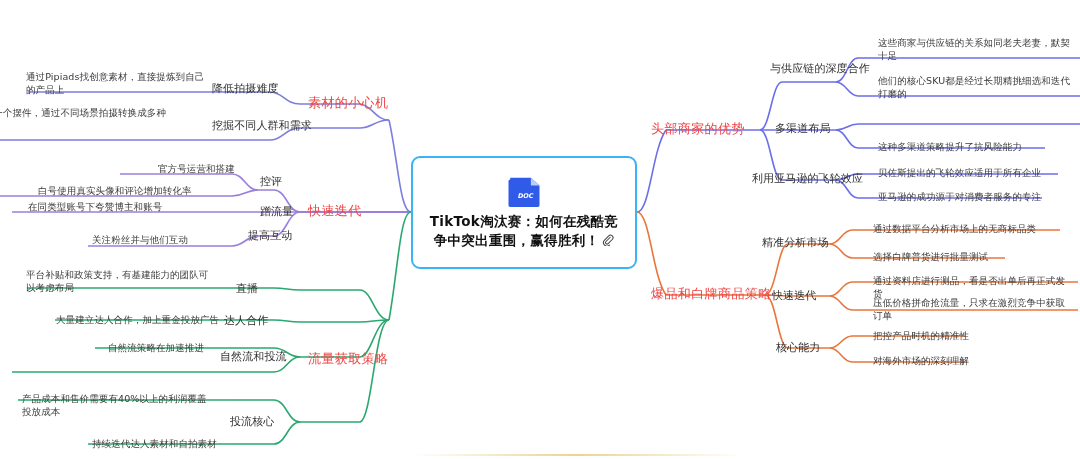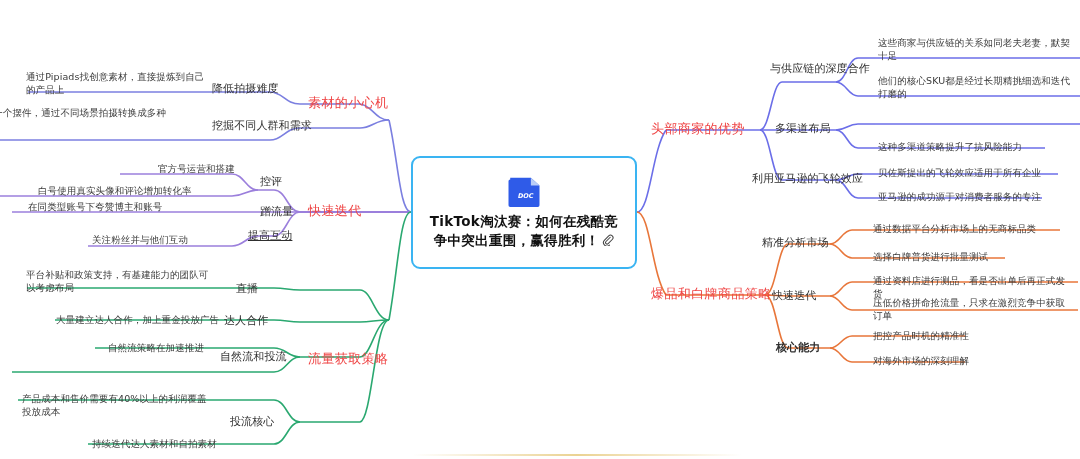--- a/index.html
+++ b/index.html
@@ -151,21 +151,21 @@
   <div class="node lead" style="left:212px;top:119px;">挖掘不同人群和需求</div>
   <div class="node" style="left:-26px;top:106px;width:200px;">同样一个摆件，通过不同场景拍摄转换成多种用途</div>
 
   <div class="node lead" style="left:260px;top:175px;">控评</div>
   <div class="node" style="left:158px;top:162px;">官方号运营和搭建</div>
   <div class="node" style="left:38px;top:184px;">白号使用真实头像和评论增加转化率</div>
 
   <div class="node lead" style="left:260px;top:205px;">蹭流量</div>
   <div class="node" style="left:28px;top:200px;">在同类型账号下夸赞博主和账号</div>
 
-  <div class="node lead" style="left:248px;top:229px;text-decoration:underline;">提高互动</div>
+  <div class="node lead" style="left:248px;top:229px;">提高互动</div>
   <div class="node" style="left:92px;top:234px;font-family:Liberation Mono, monospace;">关注粉丝并与他们互动</div>
 
   <div class="node lead" style="left:236px;top:282px;">直播</div>
   <div class="node" style="left:26px;top:268px;width:190px;">平台补贴和政策支持，有基建能力的团队可以考虑布局</div>
 
   <div class="node lead" style="left:224px;top:314px;">达人合作</div>
   <div class="node" style="left:56px;top:313px;">大量建立达人合作，加上重金投放广告</div>
 
   <div class="node lead" style="left:220px;top:350px;">自然流和投流</div>
   <div class="node" style="left:108px;top:341px;">自然流策略在加速推进</div>
@@ -186,17 +186,17 @@
   <div class="node" style="left:878px;top:190px;">亚马逊的成功源于对消费者服务的专注</div>
 
   <div class="node lead" style="left:762px;top:236px;">精准分析市场</div>
   <div class="node" style="left:873px;top:222px;">通过数据平台分析市场上的无商标品类</div>
   <div class="node" style="left:873px;top:250px;">选择白牌普货进行批量测试</div>
 
   <div class="node lead" style="left:772px;top:289px;">快速迭代</div>
   <div class="node" style="left:873px;top:274px;width:200px;">通过资料店进行测品，看是否出单后再正式发货</div>
   <div class="node" style="left:873px;top:296px;width:200px;">压低价格拼命抢流量，只求在激烈竞争中获取订单</div>
 
-  <div class="node lead" style="left:776px;top:341px;font-weight:bold;">核心能力</div>
+  <div class="node lead" style="left:776px;top:341px;">核心能力</div>
   <div class="node" style="left:873px;top:329px;">把控产品时机的精准性</div>
   <div class="node" style="left:873px;top:354px;">对海外市场的深刻理解</div>
 
 </div>
 
 </body></html>

